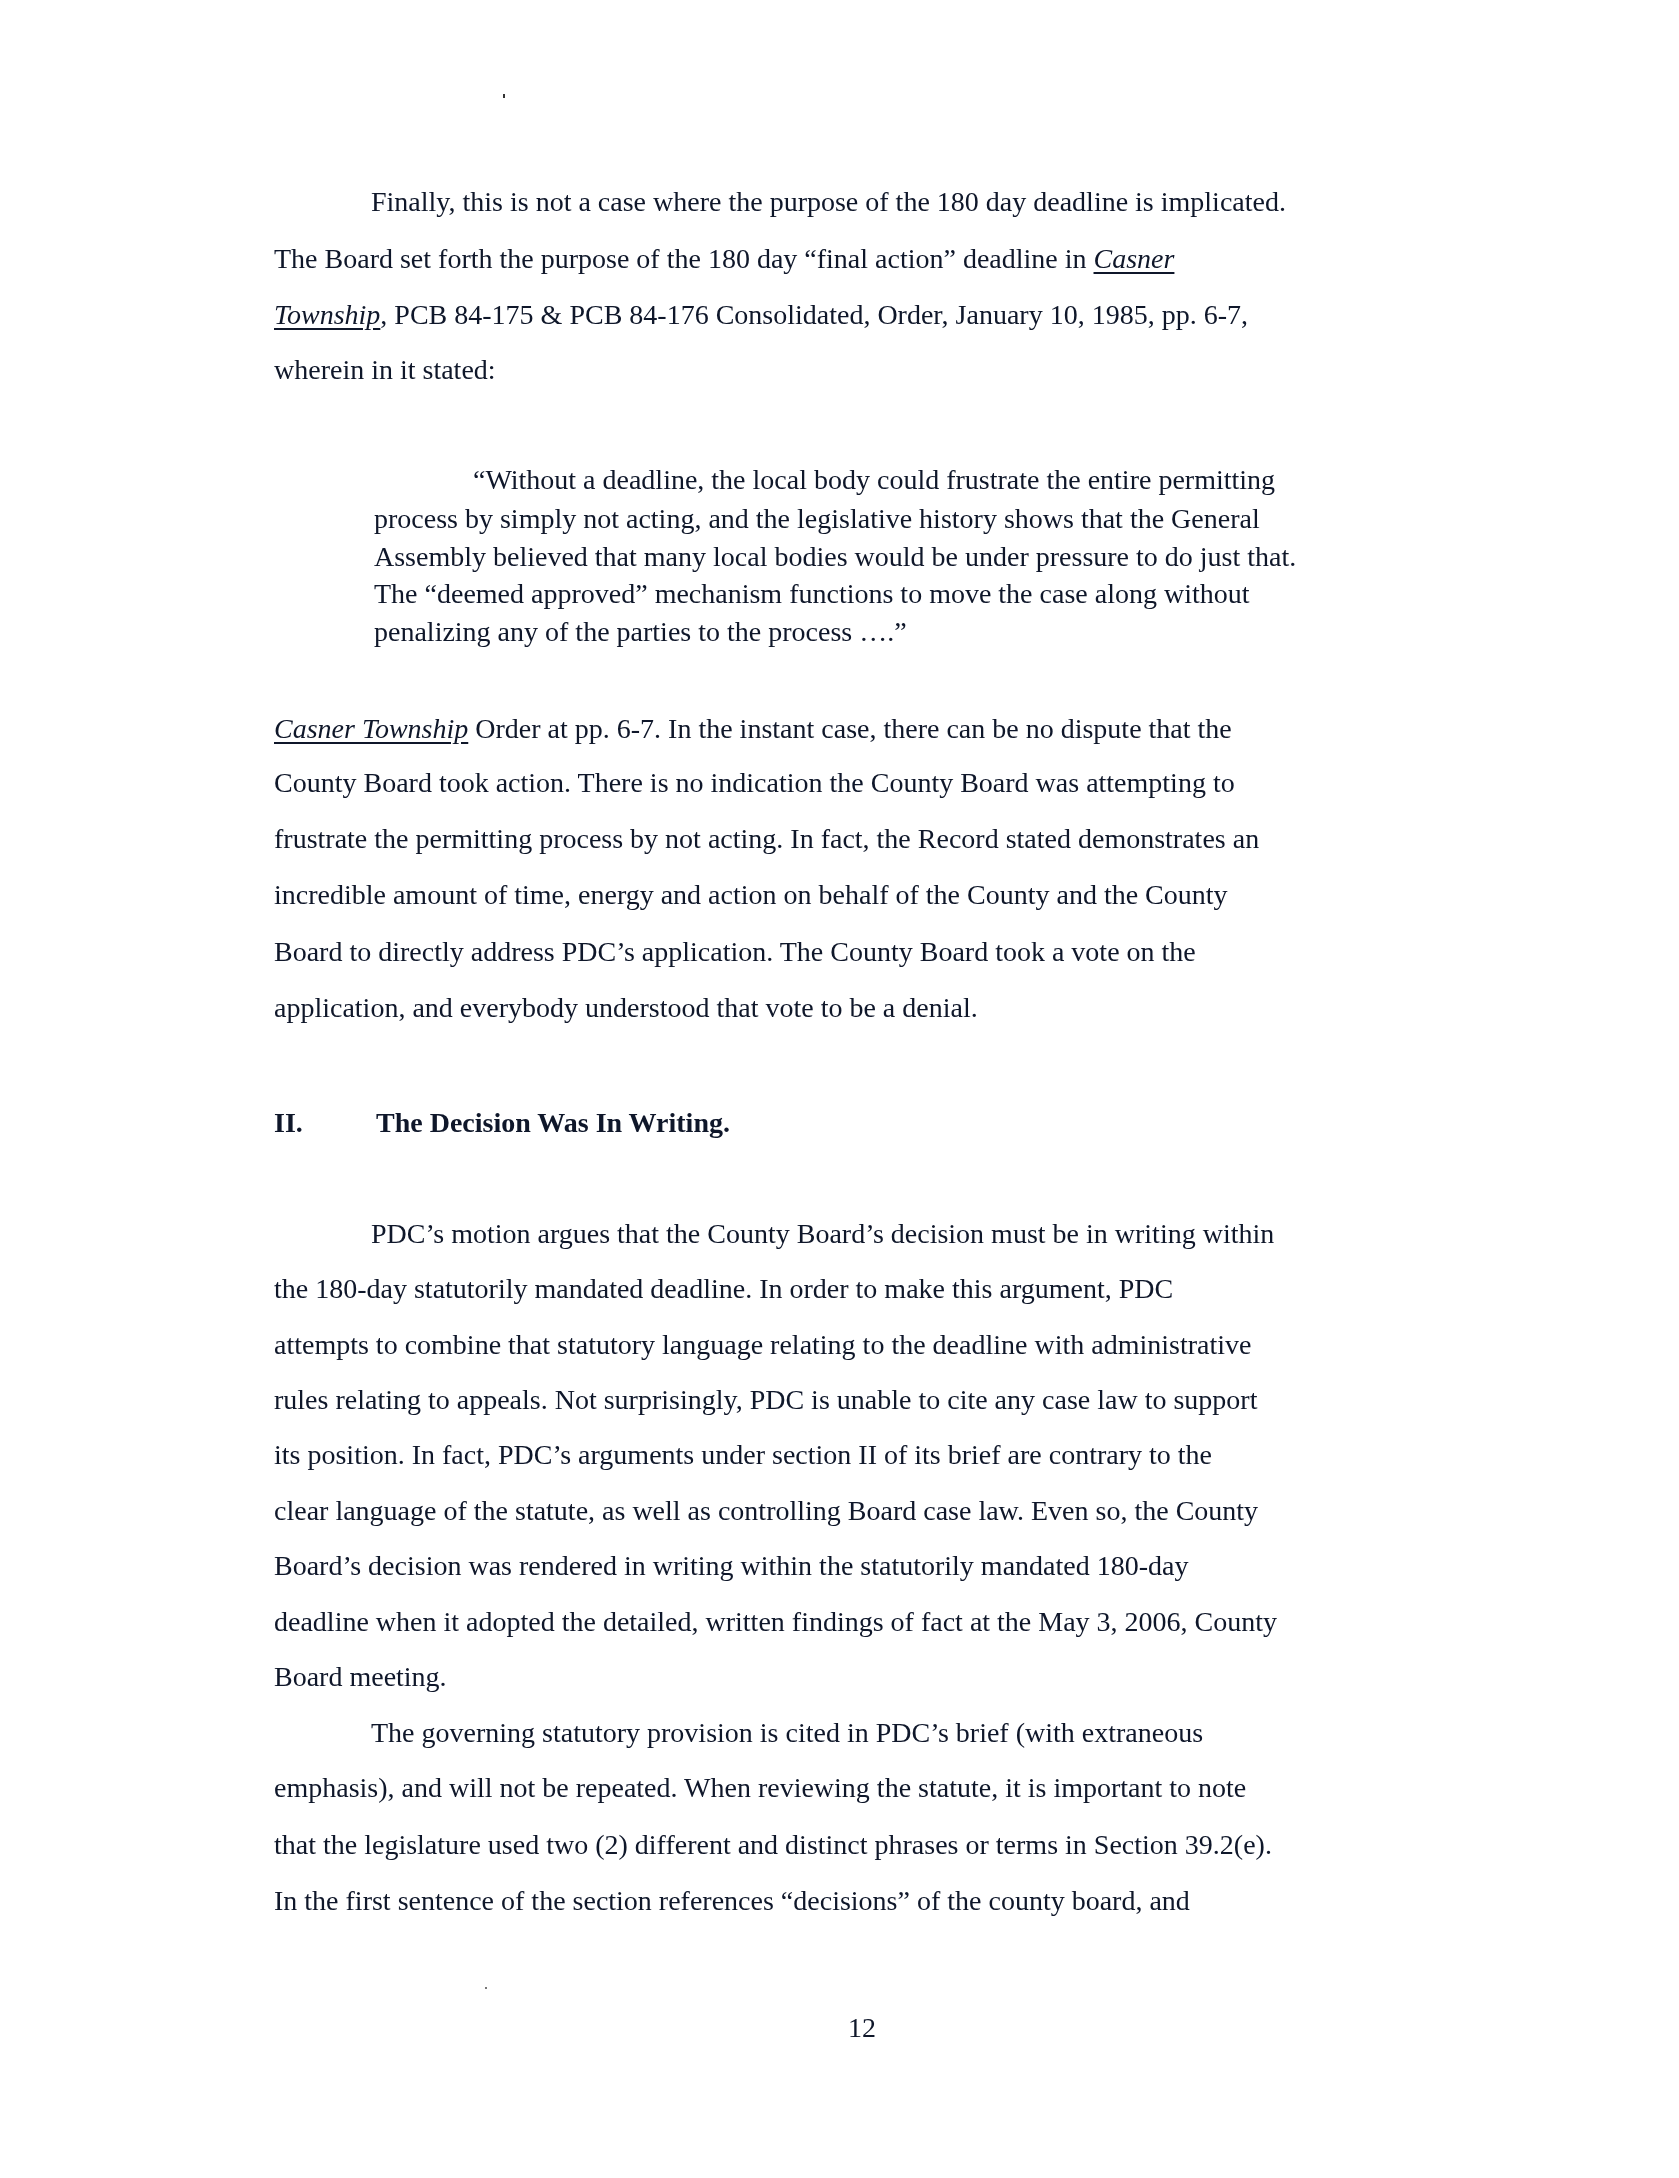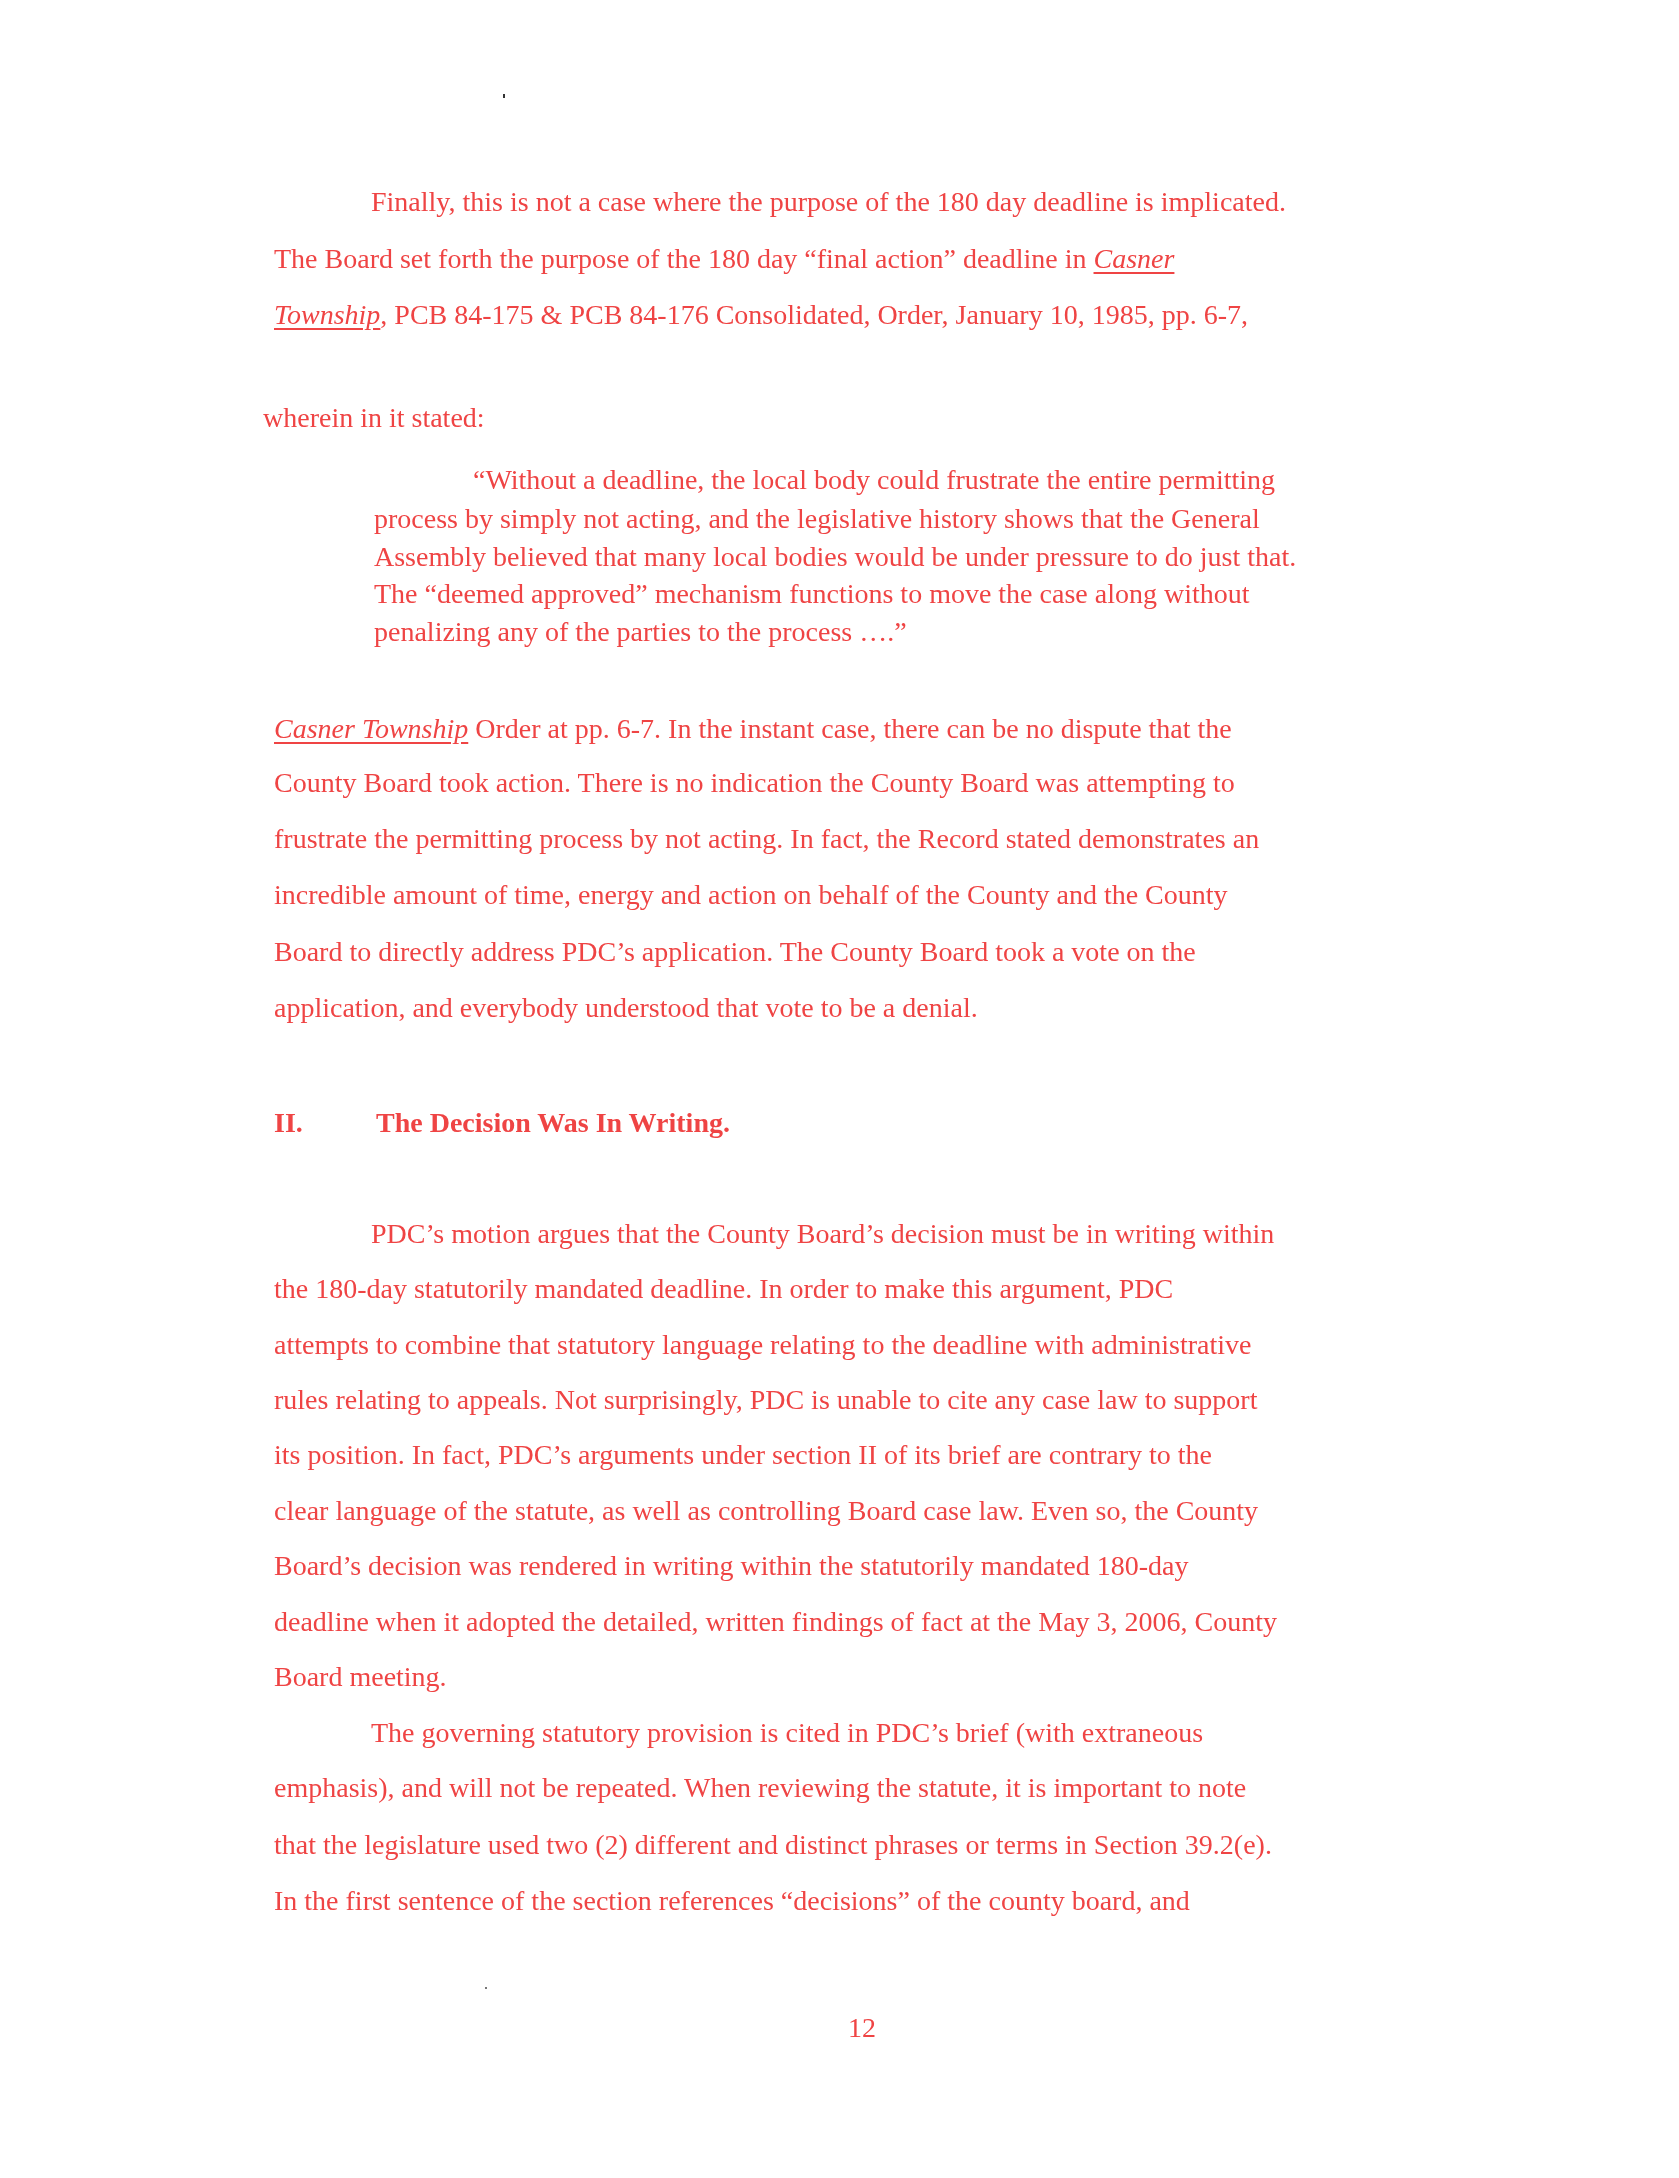--- a/index.html
+++ b/index.html
@@ -2,41 +2,41 @@
 <html><head>
 <meta charset="utf-8">
 <style>
   html, body { margin: 0; padding: 0; background: #ffffff; }
   body { width: 1679px; height: 2178px; position: relative; overflow: hidden; }
   .page { position: absolute; left: 0; top: 0; width: 1679px; height: 2178px; background: #ffffff; }
   .line {
     position: absolute;
     font-family: "Liberation Serif", serif;
     font-size: 28px;
-    color: #ef4444;
+    color: #0f172a;
     white-space: nowrap;
     line-height: 1;
   }
   .u { text-decoration: underline; text-decoration-thickness: 2px; text-underline-offset: 4px; font-style: italic; }
   .heading { font-weight: bold; }
   .speck { position: absolute; width: 2px; height: 4px; background: #333; }
   .speck2 { position: absolute; width: 2px; height: 2px; background: #777; }
 </style>
 </head>
 <body>
 
 <div class="page">
 
   <div class="speck" style="left:503px; top:94px;"></div>
 
   <div>
     <div class="line" style="left:371px; top:188px;">Finally, this is not a case where the purpose of the 180 day deadline is implicated.</div>
     <div class="line" style="left:274px; top:245px;"><span>The Board set forth the purpose of the 180 day “final action” deadline in </span><span class="u">Casner</span></div>
     <div class="line" style="left:274px; top:301px;"><span class="u">Township</span><span>, PCB 84-175 &amp; PCB 84-176 Consolidated, Order, January 10, 1985, pp. 6-7,</span></div>
-    <div class="line" style="left:263px; top:356px;margin-top:48px;">wherein in it stated:</div>
+    <div class="line" style="left:274px; top:356px;">wherein in it stated:</div>
   </div>
 
   <div>
     <div class="line" style="left:473px; top:466px;">“Without a deadline, the local body could frustrate the entire permitting</div>
     <div class="line" style="left:374px; top:505px;">process by simply not acting, and the legislative history shows that the General</div>
     <div class="line" style="left:374px; top:543px;">Assembly believed that many local bodies would be under pressure to do just that.</div>
     <div class="line" style="left:374px; top:580px;">The “deemed approved” mechanism functions to move the case along without</div>
     <div class="line" style="left:374px; top:618px;">penalizing any of the parties to the process ….”</div>
   </div>
 

